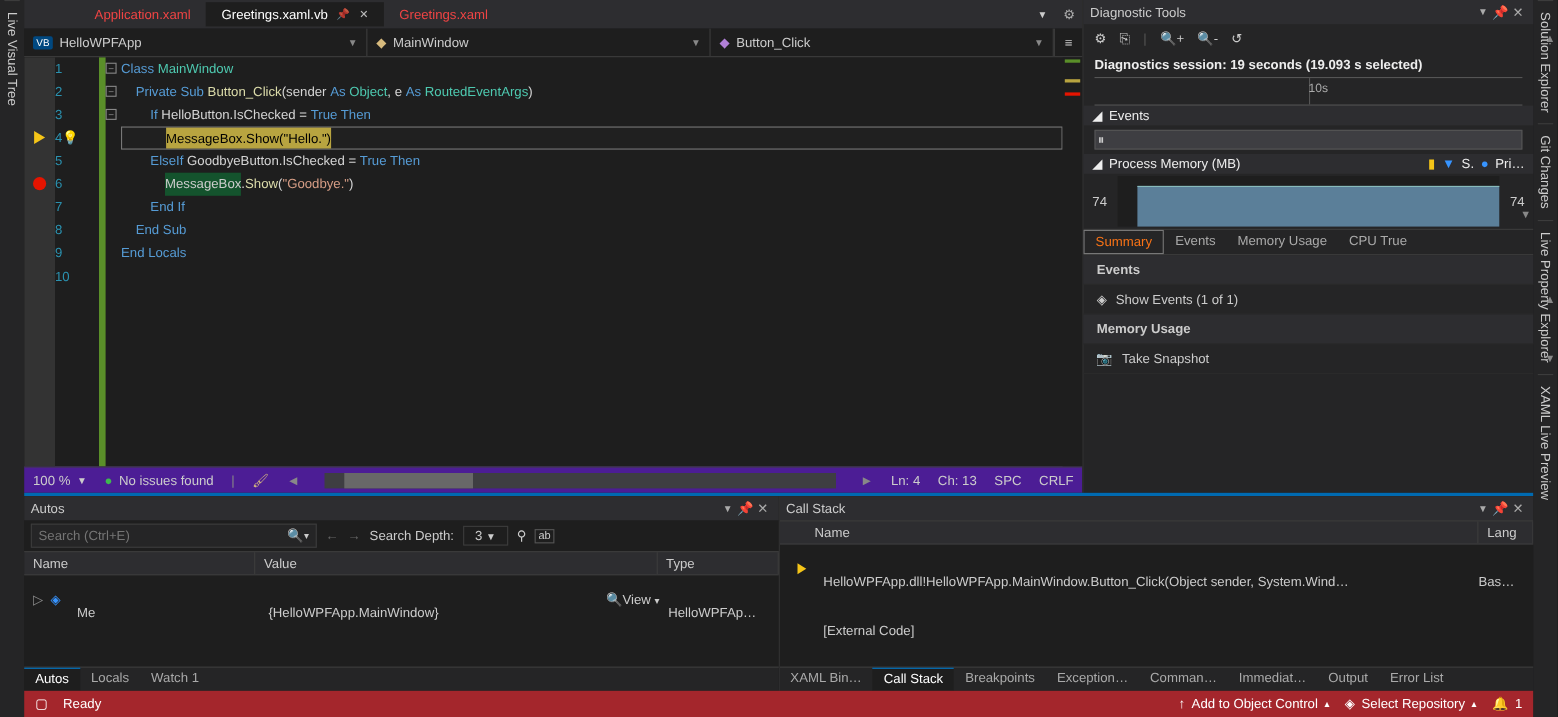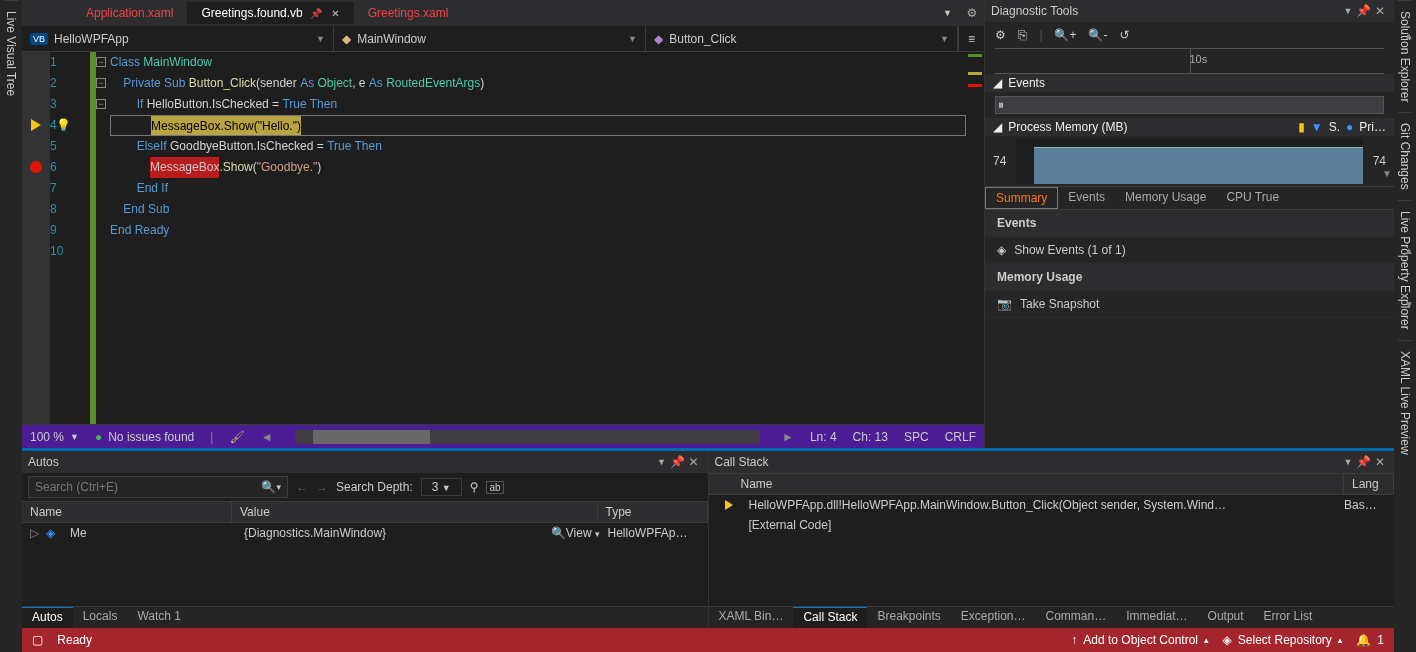--- a/index.html
+++ b/index.html
@@ -42,21 +42,21 @@
 .code-line{display:flex;height:21px;}
 .fold-box{border:1px solid #888;width:10px;height:10px;margin:5px 0;font-size:9px;line-height:8px;text-align:center;cursor:pointer;}
 .code-text{white-space:pre;}
 .kw{color:#569cd6;}
 .type{color:#4ec9b0;}
 .str{color:#d69d85;}
 .ident{color:#dcdcaa;}
 .plain{color:#d4d4d4;}
 .exec-line{background:#202020;border:1px solid #777; }
 .exec-hi{background:#b8a440;color:#000;}
-.sel-hi{background:#b91c1c;}
+.sel-hi{background:#14532d;}
 .bp-dot{width:12px;height:12px;border-radius:50%;background:#e51400;margin:4px auto;}
 .bp-arrow{width:0;height:0;border-top:6px solid transparent;border-bottom:6px solid transparent;border-left:10px solid #f5c518;margin:4px auto;}
 .bulb{color:#f5c518;text-align:center;}
 .ov-ruler{width:18px;background:#1e1e1e;position:relative;}
 .ov-mark{position:absolute;left:2px;right:2px;height:3px;}
 .ov-y{background:#b8a440;} .ov-r{background:#e51400;} .ov-g{background:#5a8f29;}
 
 
 .ed-status{height:24px;background:#4c1d95;border-top:1px solid #3c3c3c;display:flex;align-items:center;padding:0 8px;gap:16px;}
 .ed-status .seg{color:#ccc;display:flex;align-items:center;gap:6px;}
@@ -88,21 +88,21 @@
 
 .bottom-row{height:180px;display:flex;border-top:3px solid #006ab1;}
 .panel{flex:1;display:flex;flex-direction:column;border-right:1px solid #333;background:#1e1e1e;min-width:0;}
 .panel:last-child{border-right:none;}
 .panel-tb{display:flex;align-items:center;height:28px;gap:8px;padding:0 6px;}
 .search-box{flex:0 0 260px;background:#252526;border:1px solid #3c3c3c;height:22px;padding:0 6px;color:#ccc;display:flex;align-items:center;}
 .search-box input{flex:1;background:transparent;border:none;color:#ccc;outline:none;font-size:12px;}
 .grid-hdr{display:flex;background:#2d2d30;border-top:1px solid #3c3c3c;border-bottom:1px solid #3c3c3c;}
 .grid-hdr .col{padding:3px 8px;border-right:1px solid #3c3c3c;}
 .grid-row{display:flex;padding:3px 8px;align-items:center;}
-.grid-row .col{padding:0 8px;overflow:hidden;text-overflow:ellipsis;white-space:nowrap;}
+.grid-row .col{padding:0 8px;overflow:hidden;text-overflow:ellipsis;white-space:nowrap;margin-top:24px;}
 .arrow-cell{width:24px;display:flex;justify-content:center;}
 .cs-arrow{width:0;height:0;border-top:5px solid transparent;border-bottom:5px solid transparent;border-left:8px solid #f5c518;}
 
 
 .tw-tabs{display:flex;background:#252526;height:22px;border-top:1px solid #3c3c3c;}
 .tw-tab{padding:2px 10px;color:#aaa;cursor:pointer;}
 .tw-tab.active{background:#1e1e1e;color:#fff;border-top:1px solid #007acc;}
 
 
 .statusbar{height:24px;background:#a4262c;color:#fff;display:flex;align-items:center;padding:0 10px;gap:14px;}
@@ -123,21 +123,21 @@
   </div>
 
   <div class="main-col">
     <div class="work-row">
 
       <div class="editor-col">
 
         <div class="doc-tabs">
           <div class="doc-tab">Application.xaml</div>
           <div class="doc-tab active">
-            <span>Greetings.found.vb</span>
+            <span>Greetings.xaml.vb</span>
             <span class="pin">📌</span>
             <span class="close">✕</span>
           </div>
           <div class="doc-tab">Greetings.xaml</div>
           <div class="doc-spacer"></div>
           <span class="chev" style="margin-right:8px;">▼</span>
           <div class="doc-gear">⚙</div>
         </div>
 
         <div class="nav-bar">
@@ -211,21 +211,21 @@
             </div>
           <div class="code-area" id="code-area">
               <div class="code-line code-text"><span class="kw">Class </span><span class="type">MainWindow</span></div>
               <div class="code-line code-text"><span class="plain">    </span><span class="kw">Private Sub </span><span class="ident">Button_Click</span><span class="plain">(sender </span><span class="kw">As </span><span class="type">Object</span><span class="plain">, e </span><span class="kw">As </span><span class="type">RoutedEventArgs</span><span class="plain">)</span></div>
               <div class="code-line code-text"><span class="plain">        </span><span class="kw">If </span><span class="plain">HelloButton.IsChecked = </span><span class="kw">True Then</span></div>
               <div class="code-line code-text exec-line"><span class="plain">            </span><span class="exec-hi">MessageBox.Show("Hello.")</span></div>
               <div class="code-line code-text"><span class="plain">        </span><span class="kw">ElseIf </span><span class="plain">GoodbyeButton.IsChecked = </span><span class="kw">True Then</span></div>
               <div class="code-line code-text"><span class="plain">            </span><span class="sel-hi">MessageBox</span><span class="plain">.</span><span class="ident">Show</span><span class="plain">(</span><span class="str">"Goodbye."</span><span class="plain">)</span></div>
               <div class="code-line code-text"><span class="plain">        </span><span class="kw">End If</span></div>
               <div class="code-line code-text"><span class="plain">    </span><span class="kw">End Sub</span></div>
-              <div class="code-line code-text"><span class="kw">End Ready</span></div>
+              <div class="code-line code-text"><span class="kw">End Locals</span></div>
               <div class="code-line code-text"><span class="plain"></span></div>
             </div>
           <div class="ov-ruler">
             <div class="ov-mark ov-g" style="top:2px;"></div>
             <div class="ov-mark ov-y" style="top:20px;"></div>
             <div class="ov-mark ov-r" style="top:32px;"></div>
           </div>
         </div>
 
         <div class="ed-status">
@@ -260,20 +260,21 @@
         </div>
         <div class="diag-tb">
           <span class="ico">⚙</span>
           <span class="ico">⎘</span>
           <span style="color:#555;">|</span>
           <span class="ico">🔍+</span>
           <span class="ico">🔍-</span>
           <span class="ico">↺</span>
           <span class="scroll-arrow">▲</span>
         </div>
+        <div class="diag-sess">Diagnostics session: 19 seconds (19.093 s selected)</div>
         <div class="diag-ruler">
           <div class="tick" style="left:50%;"></div>
           <span class="lbl" style="left:50%;">10s</span>
         </div>
         <div class="diag-sec-hdr">◢ <span>Events</span></div>
         <div class="diag-track">
             <span class="pause">⏸</span>
           </div>
         <div class="diag-sec-hdr">
           ◢ <span>Process Memory (MB)</span>
@@ -339,21 +340,21 @@
         </div>
         <div class="grid-hdr">
           <div class="col" style="width:210px;">Name</div>
           <div class="col" style="flex:1;">Value</div>
           <div class="col" style="width:110px;">Type</div>
         </div>
         <div class="grid-row">
           <span style="width:16px;color:#888;">▷</span>
           <span style="color:#3794ff;width:16px;">◈</span>
           <div class="col" style="width:174px;">Me</div>
-          <div class="col" style="flex:1;">{Diagnostics.MainWindow}</div>
+          <div class="col" style="flex:1;">{HelloWPFApp.MainWindow}</div>
           <span>🔍<span>View</span> <span class="chev">▾</span></span>
           <div class="col" style="width:100px;">HelloWPFAp…</div>
         </div>
         <div style="flex:1;"></div>
         <div class="tw-tabs" id="autos-tabs">
             <div class="tw-tab active">Autos</div>
             <div class="tw-tab">Locals</div>
             <div class="tw-tab">Watch 1</div>
           </div>
       </div>

